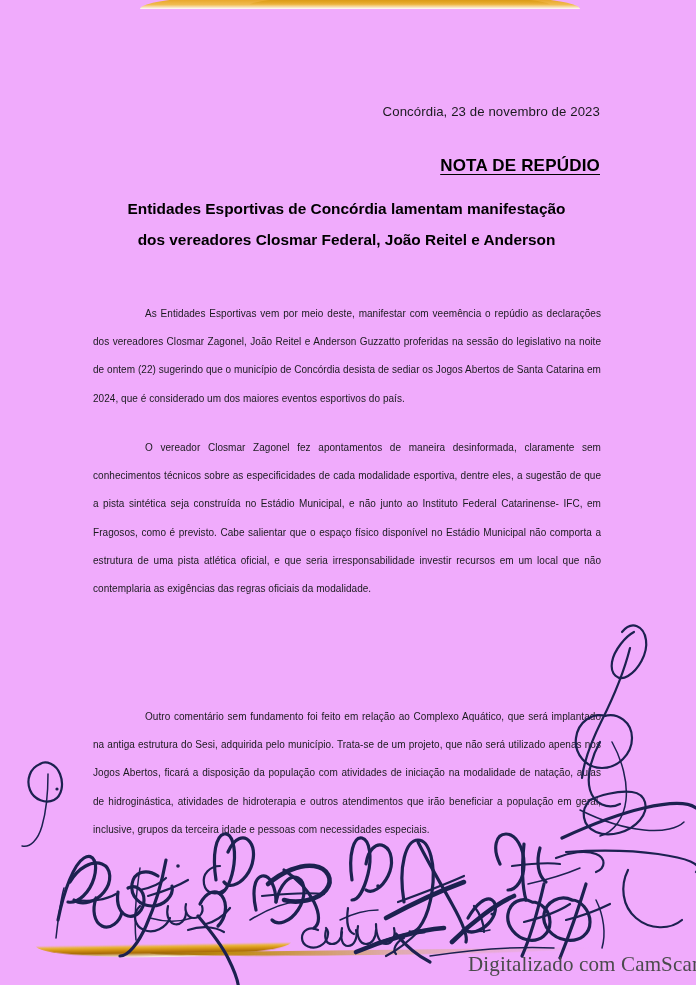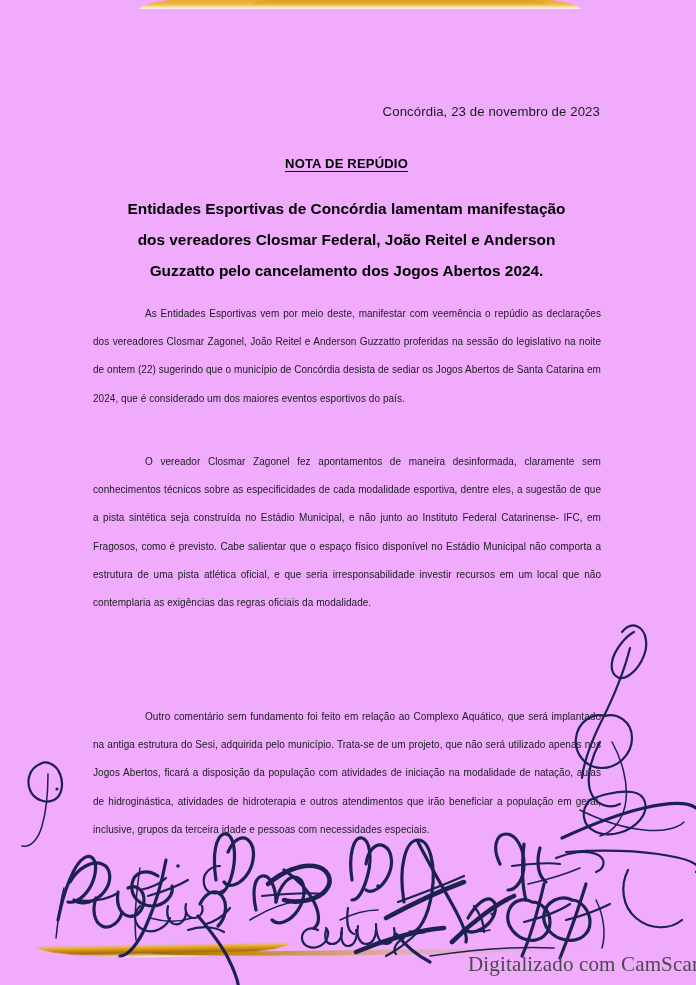--- a/index.html
+++ b/index.html
@@ -77,22 +77,22 @@
     font-size: 13.2px;
     letter-spacing: .1px;
     color: #1b1b1f;
   }
 
   .doc-title {
     position: absolute;
     left: 93px;
     top: 156px;
     width: 507px;
-    text-align: center;
-    font-size: 13px;
+    text-align: right;
+    font-size: 17px;
     font-weight: bold;
     letter-spacing: .2px;
     color: #000;
   }
   .doc-title .u { text-decoration: underline; text-underline-offset: 2.5px; }
 
   .doc-subtitle {
     position: absolute;
     left: 93px;
     top: 193px;
@@ -116,21 +116,21 @@
     text-align: justify;
     text-justify: inter-word;
     font-size: 10px;
     line-height: 28.2px;
     color: #1a1a1e;
     letter-spacing: .05px;
   }
   .body-block p { text-indent: 52px; }
 
   #para-1 { top: 300px; }
-  #para-2 { top: 448px; }
+  #para-2 { top: 434px; }
   #para-3 { top: 619px; }
   #para-4 { top: 703px; }
 
   .footer-note {
     position: absolute;
     left: 468px;
     top: 952px;
     font-family: Liberation Serif, serif;
     font-size: 21px;
     color: #4a4a4c;
@@ -170,21 +170,20 @@
 
   <div class="doc-date">Concórdia, 23 de novembro de 2023</div>
 
   <div class="doc-title">
     <span class="u">NOTA DE REPÚDIO</span>
   </div>
 
   <div class="doc-subtitle">
     <span class="ln">Entidades Esportivas de Concórdia lamentam manifestação</span>
     <span class="ln">dos vereadores Closmar Federal, João Reitel e Anderson</span>
-    <span class="ln">Guzzatto pelo cancelamento dos Jogos Abertos 2024.</span>
   </div>
 
   <div class="body-block" id="para-1">
     <p>As Entidades Esportivas vem por meio deste, manifestar com veemência o repúdio as declarações dos vereadores Closmar Zagonel, João Reitel e Anderson Guzzatto proferidas na sessão do legislativo na noite de ontem (22) sugerindo que o município de Concórdia desista de sediar os Jogos Abertos de Santa Catarina em 2024, que é considerado um dos maiores eventos esportivos do país.</p>
   </div>
   <div class="body-block" id="para-2">
     <p>O vereador Closmar Zagonel fez apontamentos de maneira desinformada, claramente sem conhecimentos técnicos sobre as especificidades de cada modalidade esportiva, dentre eles, a sugestão de que a pista sintética seja construída no Estádio Municipal, e não junto ao Instituto Federal Catarinense- IFC, em Fragosos, como é previsto. Cabe salientar que o espaço físico disponível no Estádio Municipal não comporta a estrutura de uma pista atlética oficial, e que seria irresponsabilidade investir recursos em um local que não contemplaria as exigências das regras oficiais da modalidade.</p>
   </div>
   <div class="body-block" id="para-4">
     <p>Outro comentário sem fundamento foi feito em relação ao Complexo Aquático, que será implantado na antiga estrutura do Sesi, adquirida pelo município. Trata-se de um projeto, que não será utilizado apenas nos Jogos Abertos, ficará a disposição da população com atividades de iniciação na modalidade de natação, aulas de hidroginástica, atividades de hidroterapia e outros atendimentos que irão beneficiar a população em geral, inclusive, grupos da terceira idade e pessoas com necessidades especiais.</p>

